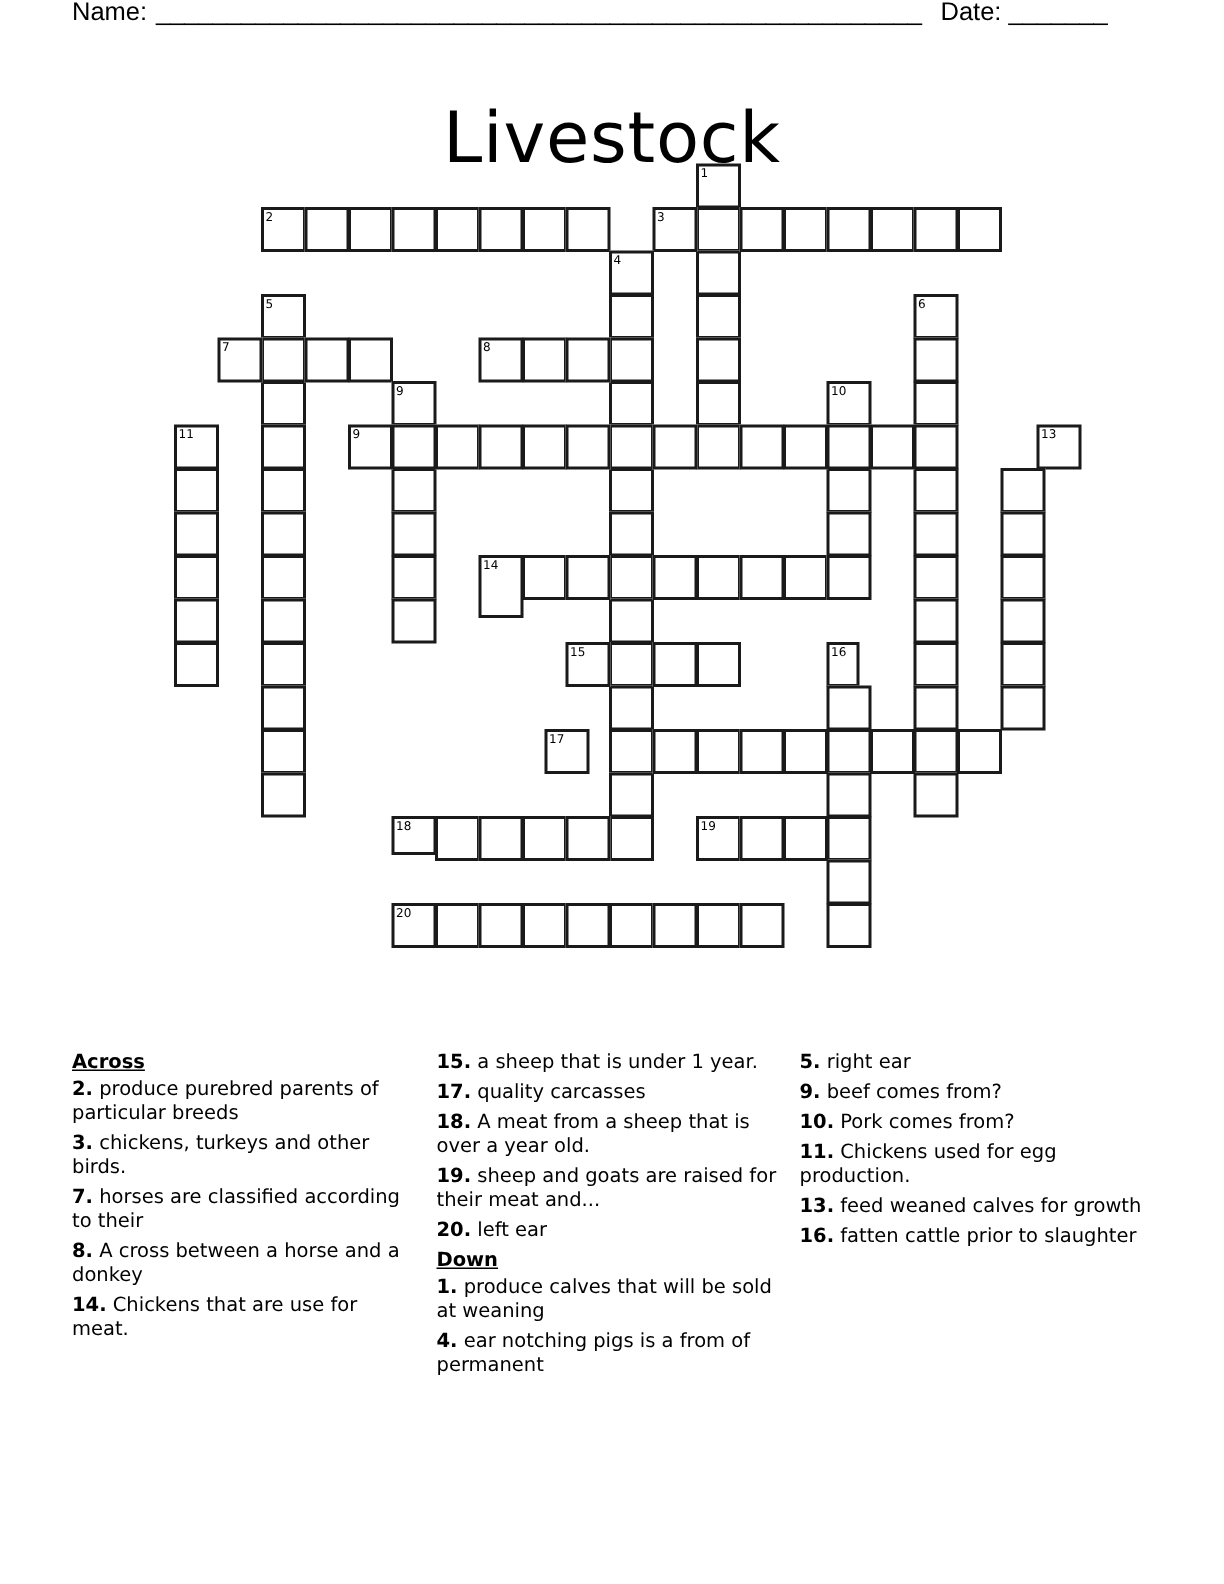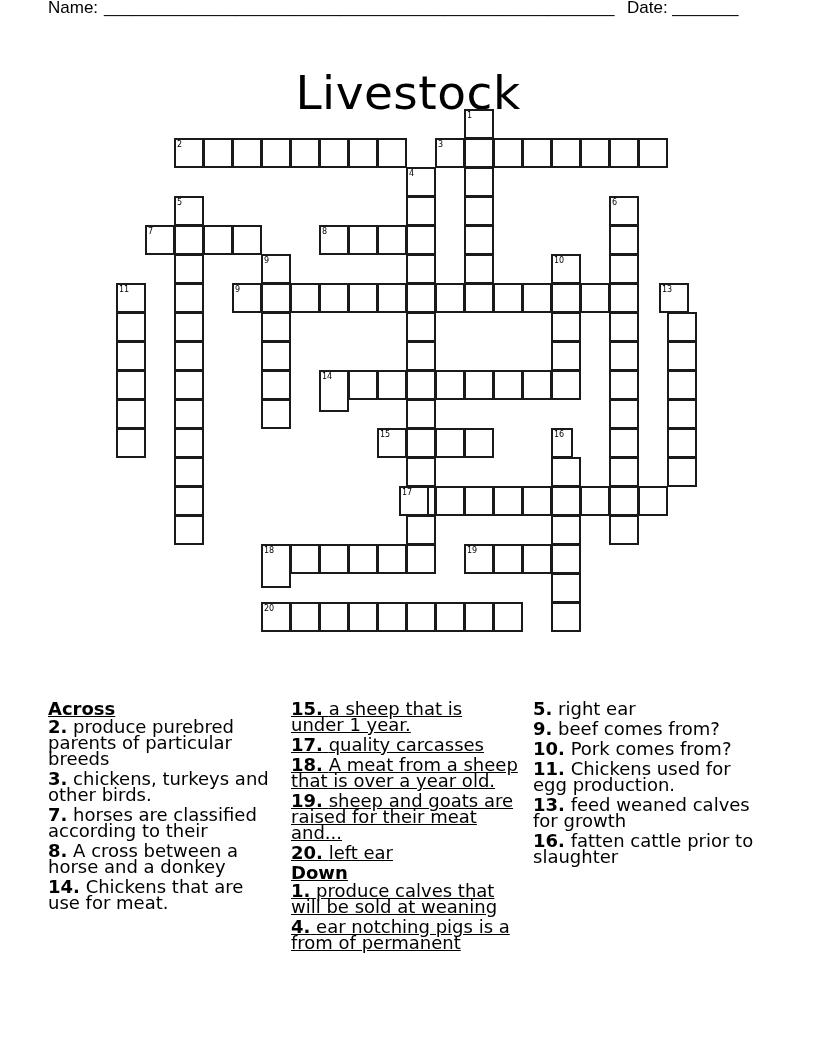--- a/index.html
+++ b/index.html
@@ -5,23 +5,23 @@
   html, body { margin:0; padding:0; background:#ffffff; }
   body { width:816px; height:1056px; position:relative; overflow:hidden; font-family:"DejaVu Sans", sans-serif; color:#000; }
   .hdr { position:absolute; top:-2px; font-family:"Liberation Sans", sans-serif; font-size:17px; }
   #name-label { left:48px; }
   #name-line { left:104px; top:-2px; }
   #date-label { left:627px; }
   .title { position:absolute; left:0; width:816px; top:34px; text-align:center; font-family:"DejaVu Sans", sans-serif; font-size:47px; font-weight:normal; letter-spacing:0.5px; }
   #grid { position:absolute; left:0; top:0; width:816px; height:680px; }
   .cell { position:absolute; width:29px; height:29px; box-sizing:border-box; border:2px solid #1a1a1a; background:#fff; margin-left:-1px; margin-top:-1px; }
   .cell .num { position:absolute; left:1px; top:0px; font-size:8px; line-height:9px; font-family:"DejaVu Sans", sans-serif; }
-  .clues { position:absolute; top:701px; font-family:"DejaVu Sans", sans-serif; font-size:18px; line-height:16px; }
+  .clues { position:absolute; top:701px; font-family:"DejaVu Sans", sans-serif; font-size:13px; line-height:16px; }
   .col1 { left:48px; width:228px; }
-  .col2 { left:291px; width:228px;text-decoration:underline; }
+  .col2 { left:291px; width:228px; }
   .col3 { left:533px; width:236px; }
   .clue { margin-bottom:4px; }
   .clue b { font-weight:bold; }
   .sec { text-decoration:underline; font-weight:bold; margin-bottom:2px; }
 </style>
 </head>
 <body>
 
 <div class="hdr" id="name-label">Name:</div>
 <div class="hdr" id="name-line">______________________________________________________</div>
@@ -138,21 +138,21 @@
       <span class="num">9</span>
     </div>
     <div class="cell" style="left: 291px; top: 284px; width: 30px; height: 30px;"></div>
     <div class="cell" style="left: 320px; top: 284px; width: 30px; height: 30px;"></div>
     <div class="cell" style="left: 349px; top: 284px; width: 30px; height: 30px;"></div>
     <div class="cell" style="left: 378px; top: 284px; width: 30px; height: 30px;"></div>
     <div class="cell" style="left: 436px; top: 284px; width: 30px; height: 30px;"></div>
     <div class="cell" style="left: 494px; top: 284px; width: 30px; height: 30px;"></div>
     <div class="cell" style="left: 523px; top: 284px; width: 30px; height: 30px;"></div>
     <div class="cell" style="left: 581px; top: 284px; width: 30px; height: 30px;"></div>
-    <div class="cell" style="left: 660px; top: 284px; width: 30px; height: 30px;">
+    <div class="cell" style="left: 692px; top: 284px; width: 30px; height: 30px;">
       <span class="num">13</span>
     </div>
     <div class="cell" style="left: 668px; top: 313px; width: 30px; height: 30px;"></div>
     <div class="cell" style="left: 668px; top: 342px; width: 30px; height: 30px;"></div>
     <div class="cell" style="left: 668px; top: 371px; width: 30px; height: 30px;"></div>
     <div class="cell" style="left: 668px; top: 400px; width: 30px; height: 30px;"></div>
     <div class="cell" style="left: 668px; top: 429px; width: 30px; height: 30px;"></div>
     <div class="cell" style="left: 668px; top: 458px; width: 30px; height: 30px;"></div>
     <div class="cell" style="left: 320px; top: 371px; width: 30px; height: 42px;">
       <span class="num">14</span>
@@ -171,30 +171,30 @@
     <div class="cell" style="left: 465px; top: 429px; width: 30px; height: 30px;"></div>
     <div class="cell" style="left: 552px; top: 429px; width: 22px; height: 30px;">
       <span class="num">16</span>
     </div>
     <div class="cell" style="left: 552px; top: 458px; width: 30px; height: 30px;"></div>
     <div class="cell" style="left: 552px; top: 487px; width: 30px; height: 30px;"></div>
     <div class="cell" style="left: 552px; top: 516px; width: 30px; height: 30px;"></div>
     <div class="cell" style="left: 552px; top: 545px; width: 30px; height: 30px;"></div>
     <div class="cell" style="left: 552px; top: 574px; width: 30px; height: 30px;"></div>
     <div class="cell" style="left: 552px; top: 603px; width: 30px; height: 30px;"></div>
-    <div class="cell" style="left: 400px; top: 487px; width: 30px; height: 30px;">
+    <div class="cell" style="left: 364px; top: 487px; width: 30px; height: 30px;">
       <span class="num">17</span>
     </div>
     <div class="cell" style="left: 436px; top: 487px; width: 30px; height: 30px;"></div>
     <div class="cell" style="left: 465px; top: 487px; width: 30px; height: 30px;"></div>
     <div class="cell" style="left: 494px; top: 487px; width: 30px; height: 30px;"></div>
     <div class="cell" style="left: 523px; top: 487px; width: 30px; height: 30px;"></div>
     <div class="cell" style="left: 581px; top: 487px; width: 30px; height: 30px;"></div>
     <div class="cell" style="left: 639px; top: 487px; width: 30px; height: 30px;"></div>
-    <div class="cell" style="left: 262px; top: 545px; width: 30px; height: 44px;">
+    <div class="cell" style="left: 262px; top: 545px; width: 30px; height: 26px;">
       <span class="num">18</span>
     </div>
     <div class="cell" style="left: 291px; top: 545px; width: 30px; height: 30px;"></div>
     <div class="cell" style="left: 320px; top: 545px; width: 30px; height: 30px;"></div>
     <div class="cell" style="left: 349px; top: 545px; width: 30px; height: 30px;"></div>
     <div class="cell" style="left: 378px; top: 545px; width: 30px; height: 30px;"></div>
     <div class="cell" style="left: 465px; top: 545px; width: 30px; height: 30px;">
       <span class="num">19</span>
     </div>
     <div class="cell" style="left: 494px; top: 545px; width: 30px; height: 30px;"></div>

